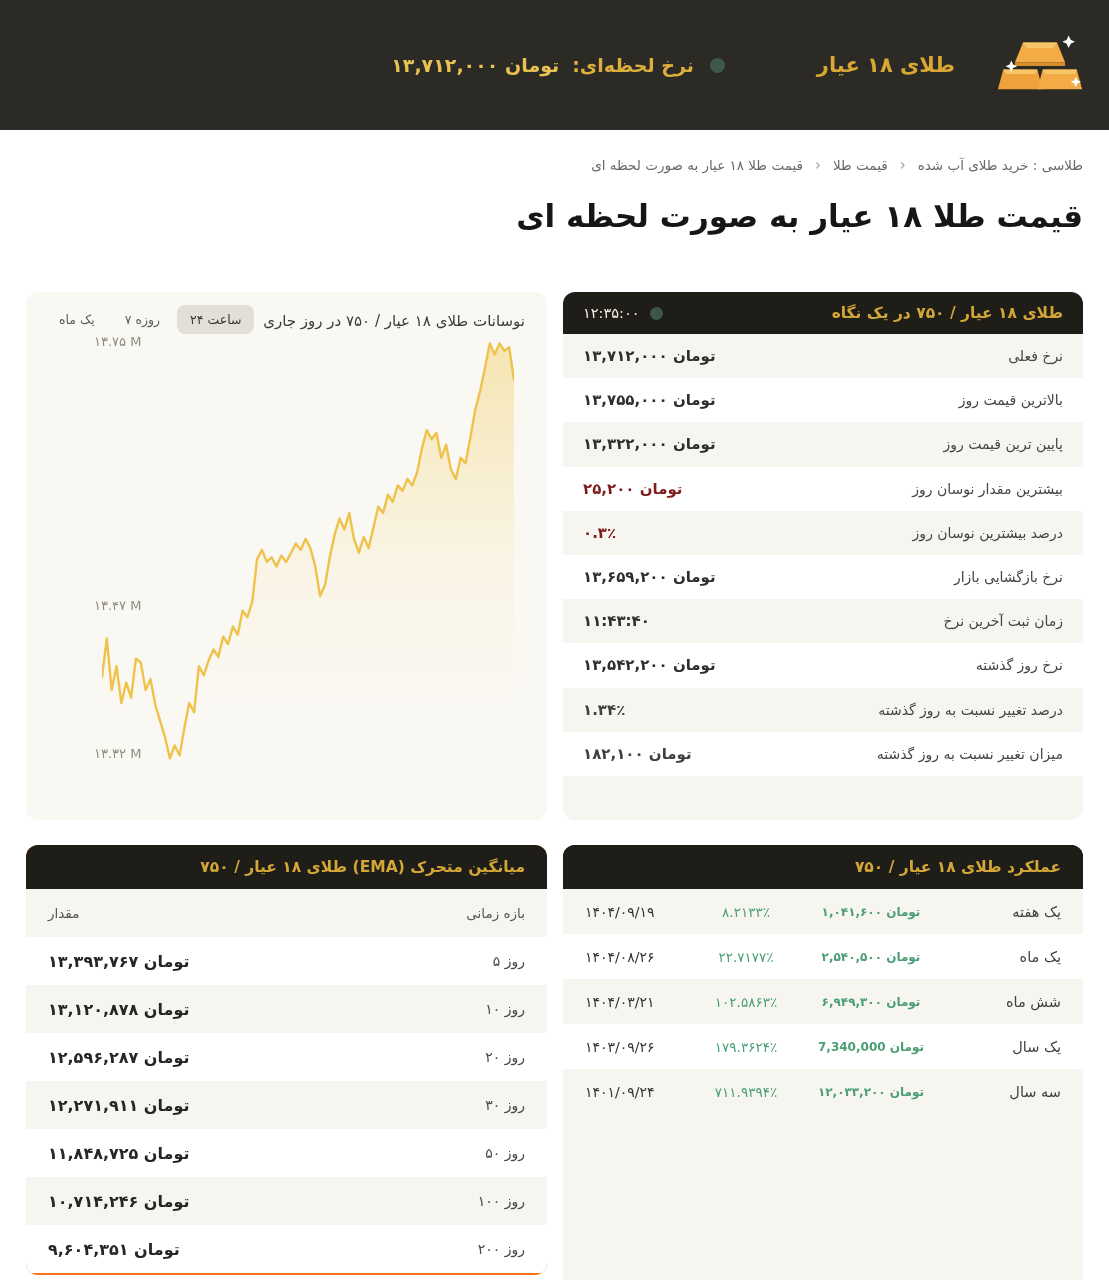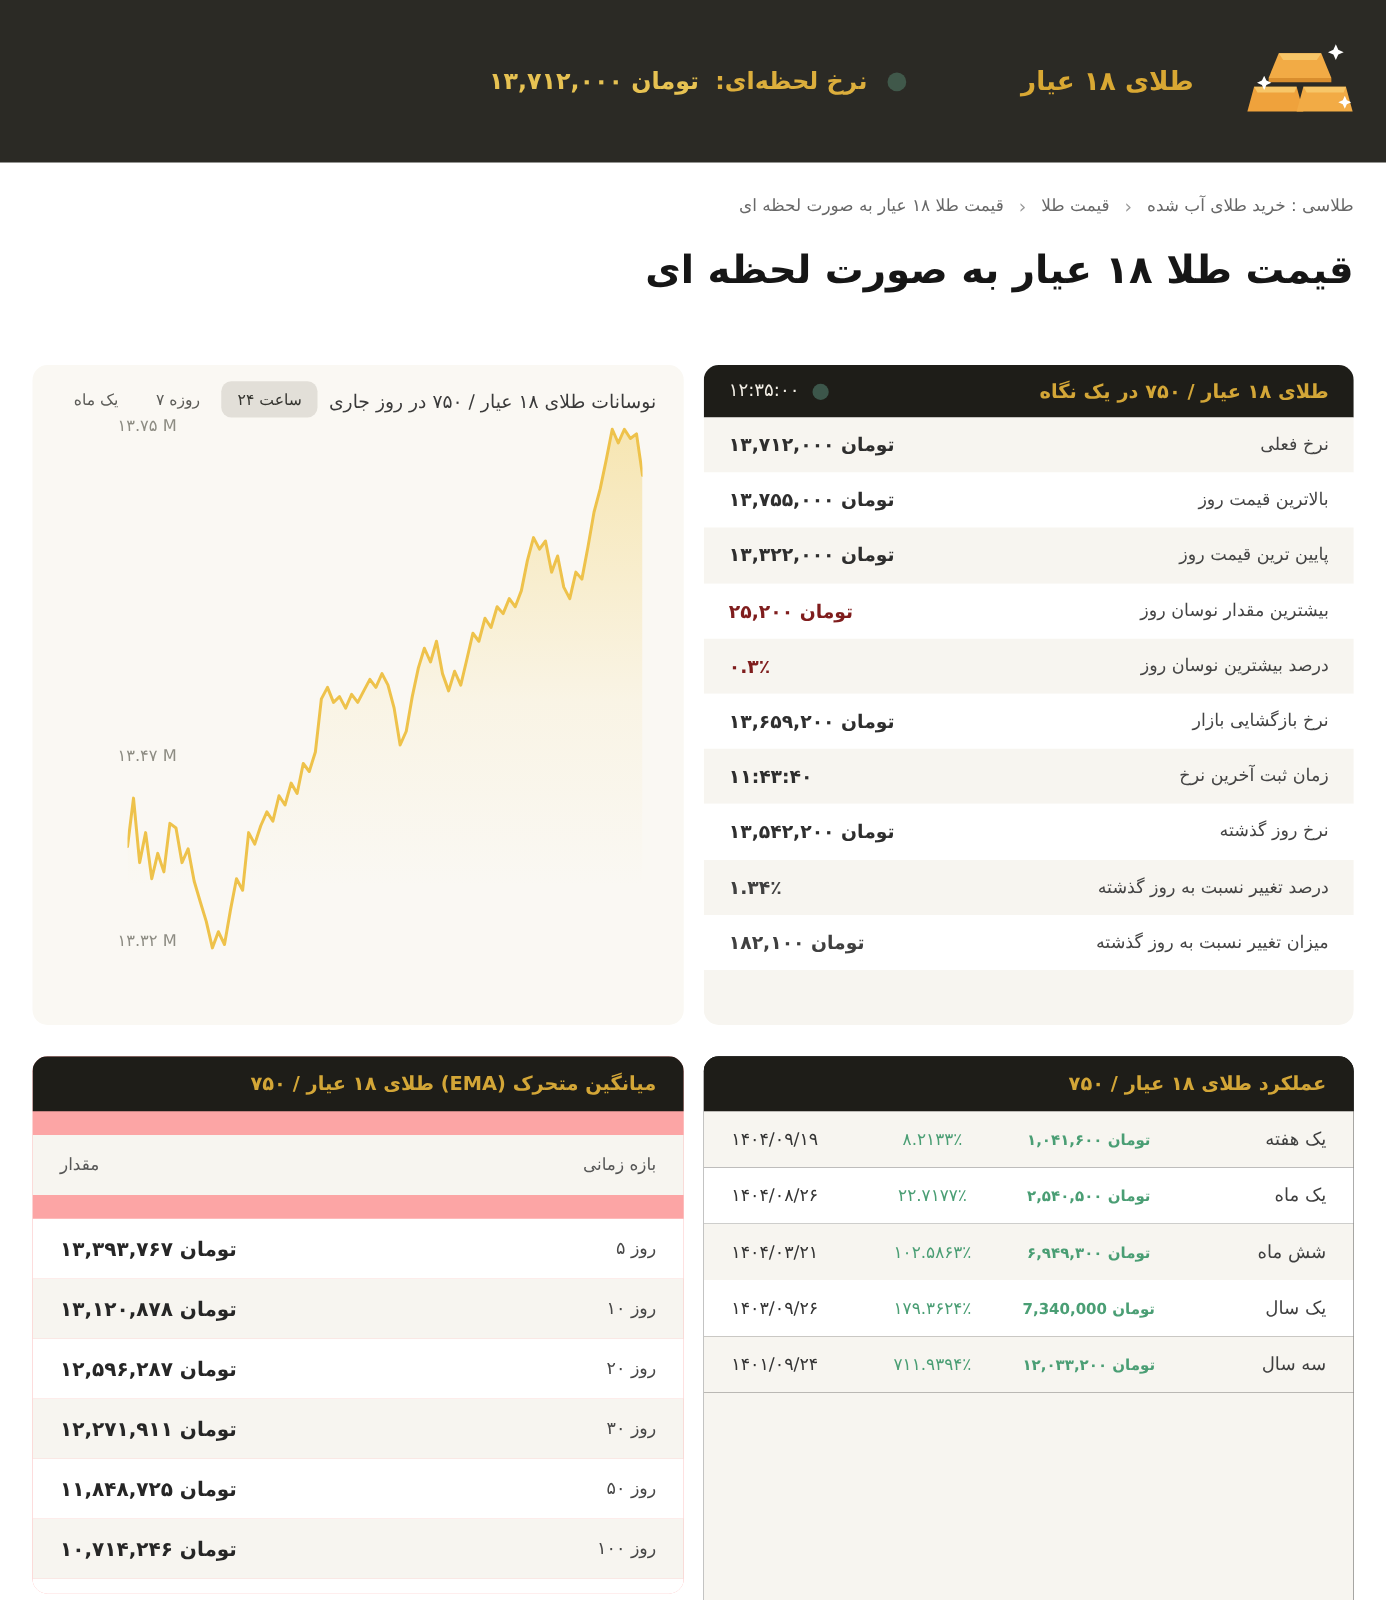--- a/index.html
+++ b/index.html
@@ -45,21 +45,21 @@
   .chart-title { position:absolute; top:20px; right:22px; font-size:15px; color:#3a3a3a; }
   .chart-tabs { position:absolute; top:13px; left:20px; display:flex; align-items:center; gap:4px; }
   .tab { font-size:12.5px; color:#5b5b57; padding:7px 13px; border-radius:8px; cursor:pointer; }
   .tab.active { background:#e2dfd8; color:#34342f; }
   .yl { position:absolute; left:28px; font-size:13px; color:#8d8c83; direction:ltr;margin-left:40px; }
   .yl-0 { top:42px; } .yl-1 { top:306px; } .yl-2 { top:454px; }
   .plot { position:absolute; left:76px; top:44px; width:412px; height:438px; }
   .xlabels { position:absolute; left:64px; bottom:16px; width:436px; display:flex; direction:ltr; justify-content:space-between; font-size:12.5px; color:#7d7c73; }
 
   
-  .ema-card { height:430px; background:#fca5a5; display:flex; flex-direction:column;gap:19px; }
+  .ema-card { height:430px; background:#f97316; display:flex; flex-direction:column; }
   .dark-head { background:#1e1d18; height:44px; flex:0 0 44px; display:flex; align-items:center; padding:0 22px; }
   .dark-head .head-title { font-size:15.5px; }
   .ema-cols { height:48px; flex:0 0 48px; background:#f7f5f0; display:flex; align-items:center; justify-content:space-between; padding:0 22px; font-size:13.5px; color:#565656; }
   .erow { height:48px; flex:0 0 48px; display:flex; align-items:center; justify-content:space-between; padding:0 22px; }
   .erow:nth-child(odd){ background:#fff; } .erow:nth-child(even){ background:#f7f5f0; }
   .erow .period { font-size:14px; color:#474747; direction:ltr; unicode-bidi:isolate; }
   .erow .amount { font-size:16px; font-weight:600; color:#262626; direction:ltr; unicode-bidi:isolate; }
 
   
   .perf-card { height:544px; background:#000000; display:flex; flex-direction:column; }

